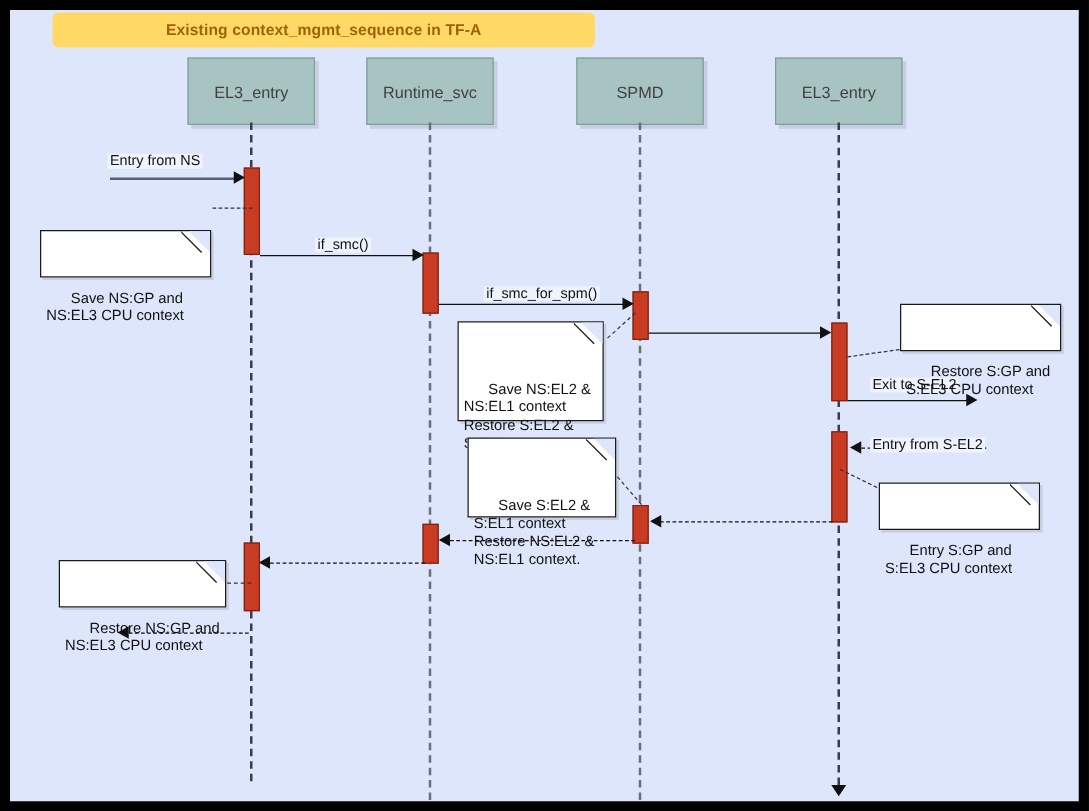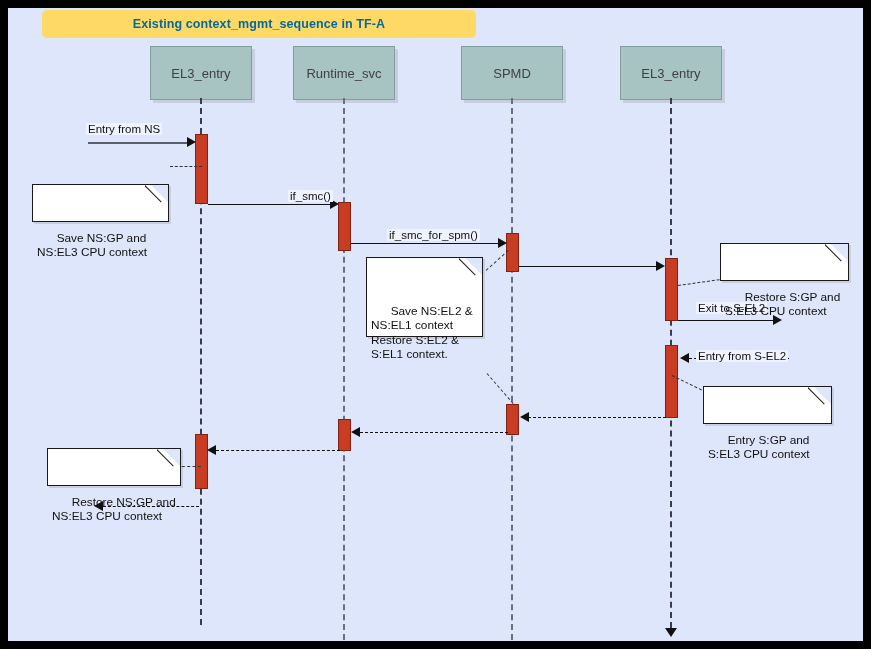--- a/index.html
+++ b/index.html
@@ -18,21 +18,21 @@
     overflow:hidden;
   }
   
   .title-banner{
     position:absolute;
     left:34px;top:2px;
     width:434px;height:28px;
     background:#ffd966;
     border-radius:5px;
     display:flex;align-items:center;justify-content:center;
-    font-size:12.5px;font-weight:bold;color:#0369a1;
+    font-size:12.5px;font-weight:bold;color:#a16207;
     letter-spacing:.1px;
   }
   
   .participant{
     position:absolute;
     width:100px;height:52px;
     background:#a7c4c2;
     border:1px solid #7f9e9c;
     box-shadow:3px 3px 0 rgba(0,0,0,.10);
     display:flex;align-items:center;justify-content:center;
@@ -170,21 +170,21 @@
 
     <div class="activation" style="left:657px;top:250px;height:63px;"></div>
     <div class="activation" style="left:657px;top:337px;height:73px;"></div>
 
     <div class="msg-line grey" style="left:80px;top:134px;width:100px;"></div>
     <div class="arrow-right" style="left:179px;top:129px;"></div>
     <div class="msg-label" style="left:78px;top:115px;">Entry from NS</div>
 
     <div class="msg-line" style="left:200px;top:196px;width:125px;"></div>
     <div class="arrow-right" style="left:322px;top:191px;"></div>
-    <div class="msg-label" style="left:244px;top:182px;margin-left:36px;">if_smc()</div>
+    <div class="msg-label" style="left:244px;top:182px;">if_smc()</div>
 
     <div class="msg-line" style="left:343px;top:235px;width:150px;"></div>
     <div class="arrow-right" style="left:490px;top:230px;"></div>
     <div class="msg-label" style="left:379px;top:221px;">if_smc_for_spm()</div>
 
     <div class="msg-line" style="left:511px;top:258px;width:140px;"></div>
     <div class="arrow-right" style="left:648px;top:253px;"></div>
 
     <div class="msg-line" style="left:670px;top:312px;width:98px;"></div>
     <div class="arrow-right" style="left:765px;top:307px;"></div>
@@ -236,20 +236,28 @@
 S:EL3 CPU context</span>
     </div>
 
     <div class="note" style="left:695px;top:378px;width:129px;height:38px;">
       <span class="fold"></span>
       <span class="fold-edge"></span>
       <span>Entry S:GP and
 S:EL3 CPU context</span>
     </div>
 
+    <div class="note" style="left:366px;top:342px;width:119px;height:64px;">
+      <span class="fold"></span>
+      <span class="fold-edge"></span>
+      <span>Save S:EL2 &amp;
+S:EL1 context
+Restore NS:EL2 &amp;
+NS:EL1 context.</span>
+    </div>
 
     <div class="note" style="left:39px;top:440px;width:134px;height:38px;">
       <span class="fold"></span>
       <span class="fold-edge"></span>
       <span>Restore NS:GP and
 NS:EL3 CPU context</span>
     </div>
 
   </div>
 </div>

